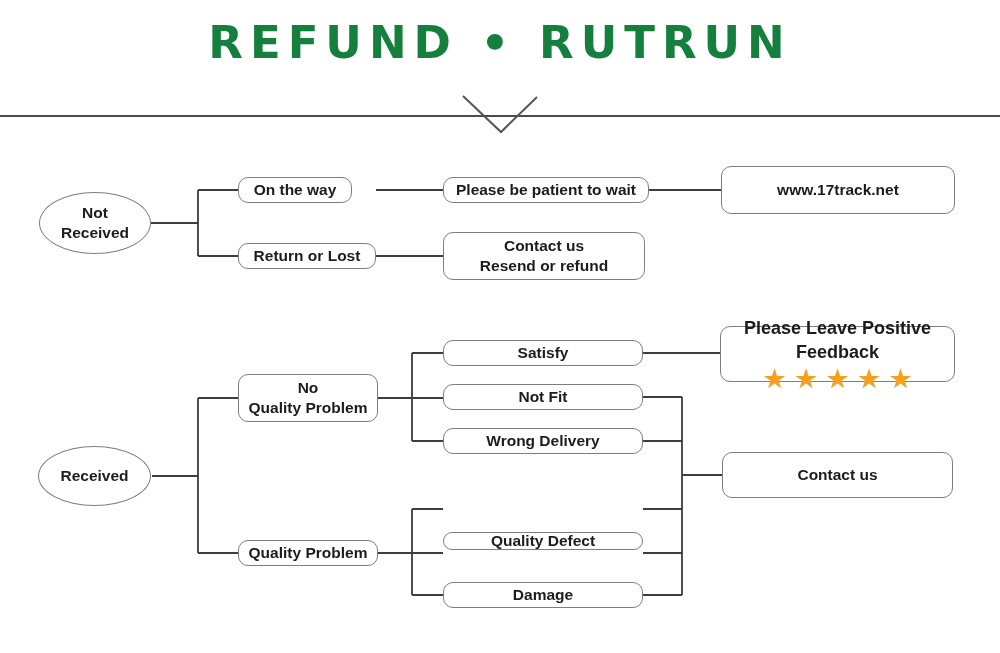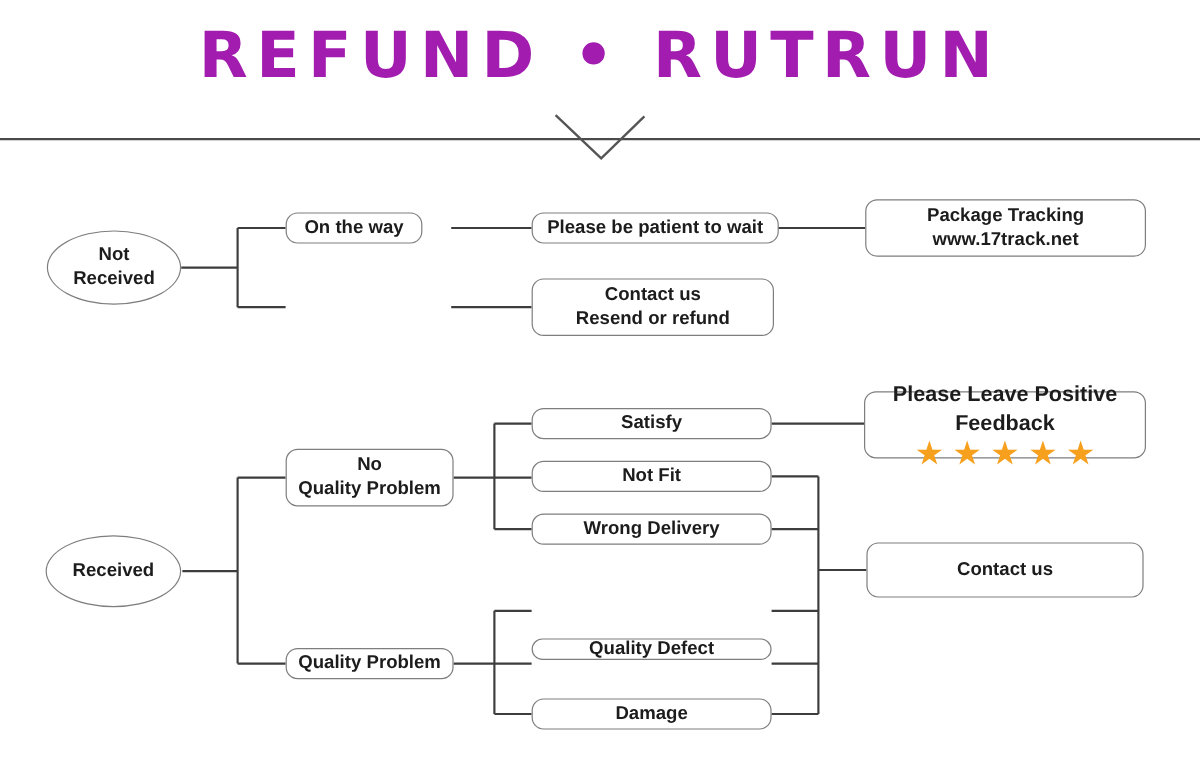--- a/index.html
+++ b/index.html
@@ -2,22 +2,22 @@
 <html><head>
 <meta charset="utf-8">
 <style>
   html,body{margin:0;padding:0;background:#fff;}
   .canvas{
     position:relative;width:1000px;height:653px;background:#ffffff;overflow:hidden;
     font-family:"Liberation Sans",sans-serif;
   }
   .title{
     position:absolute;top:16px;left:0;width:100%;margin:0;text-align:center;
-    font-family:"DejaVu Sans",sans-serif;font-weight:900;font-size:53px;
-    letter-spacing:7px;color:#a21caf;
+    font-family:"DejaVu Sans",sans-serif;font-weight:900;font-size:45px;
+    letter-spacing:7px;color:#15803d;
   }
   .wires{position:absolute;left:0;top:0;}
   .node{
     position:absolute;box-sizing:border-box;background:#fff;
     border:1.6px solid #7e7e7e;border-radius:10px;
     display:flex;flex-direction:column;align-items:center;justify-content:center;
     font-size:15.5px;font-weight:bold;color:#1c1c1c;line-height:1.3;text-align:center;
   }
   .ellipse{border-radius:50%;}
   .fb-label{font-size:18px;}
@@ -52,27 +52,29 @@
 
   <div class="node ellipse" style="left:39px;top:192px;width:112px;height:62px">
     <span>Not</span>
     <span>Received</span>
   </div>
 
   <div class="node" style="left:238px;top:177px;width:114px;height:26px">
     <span>On the way</span>
   </div>
 
+  <div class="node" style="left:238px;top:243px;width:138px;height:26px">
+    <span>Return or Lost</span>
+  </div>
 
   <div class="node" style="left:443px;top:177px;width:206px;height:26px">
     <span>Please be patient to wait</span>
   </div>
 
   <div class="node" style="left:721px;top:166px;width:234px;height:48px">
-    <span>Package Tracking</span>
     <span>www.17track.net</span>
   </div>
 
   <div class="node" style="left:443px;top:232px;width:202px;height:48px">
     <span>Contact us</span>
     <span>Resend or refund</span>
   </div>
 
   <div class="node ellipse" style="left:38px;top:446px;width:113px;height:60px">
     <span>Received</span>

